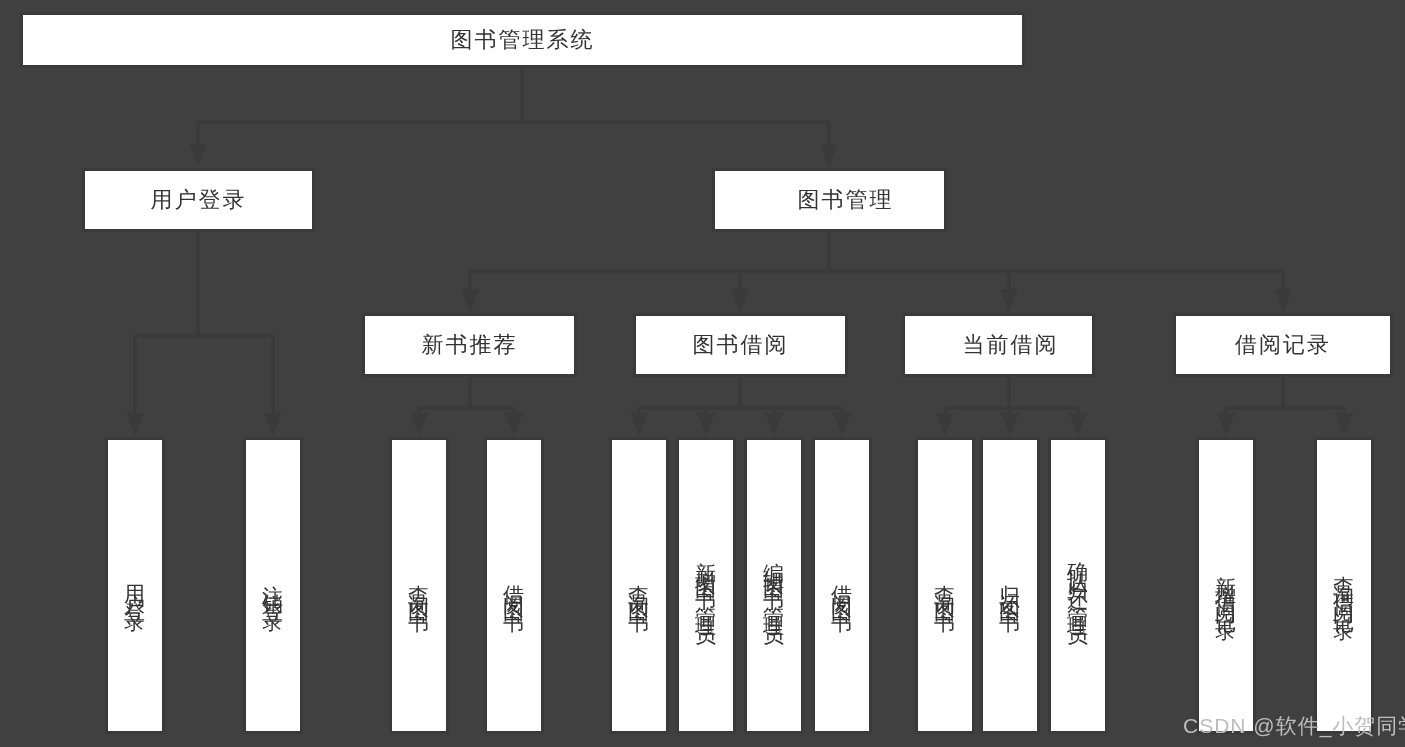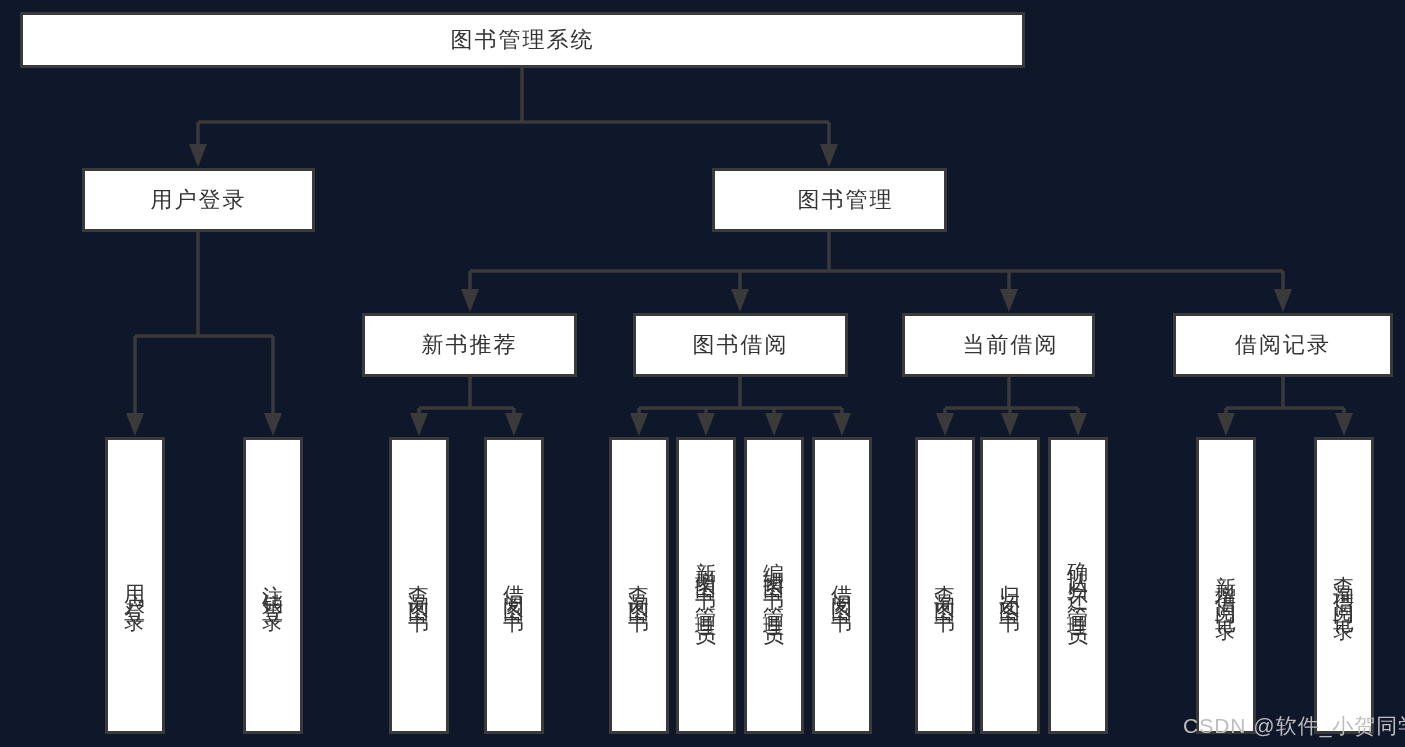--- a/index.html
+++ b/index.html
@@ -1,19 +1,19 @@
 <!DOCTYPE html>
 <html><head>
 <meta charset="utf-8">
 <style>
   html,body{margin:0;padding:0;background:#ffffff;}
   .canvas{
     position:relative;
     width:1405px;height:747px;
-    background:#0f172a;
+    background:#404040;
     font-family:"Liberation Sans", sans-serif;
     overflow:hidden;
   }
   .connectors{position:absolute;left:0;top:0;width:1405px;height:747px;}
   .node{
     position:absolute;
     box-sizing:border-box;
     border:3px solid #3a3a3a;
     background:#ffffff;
     display:flex;align-items:center;justify-content:center;

